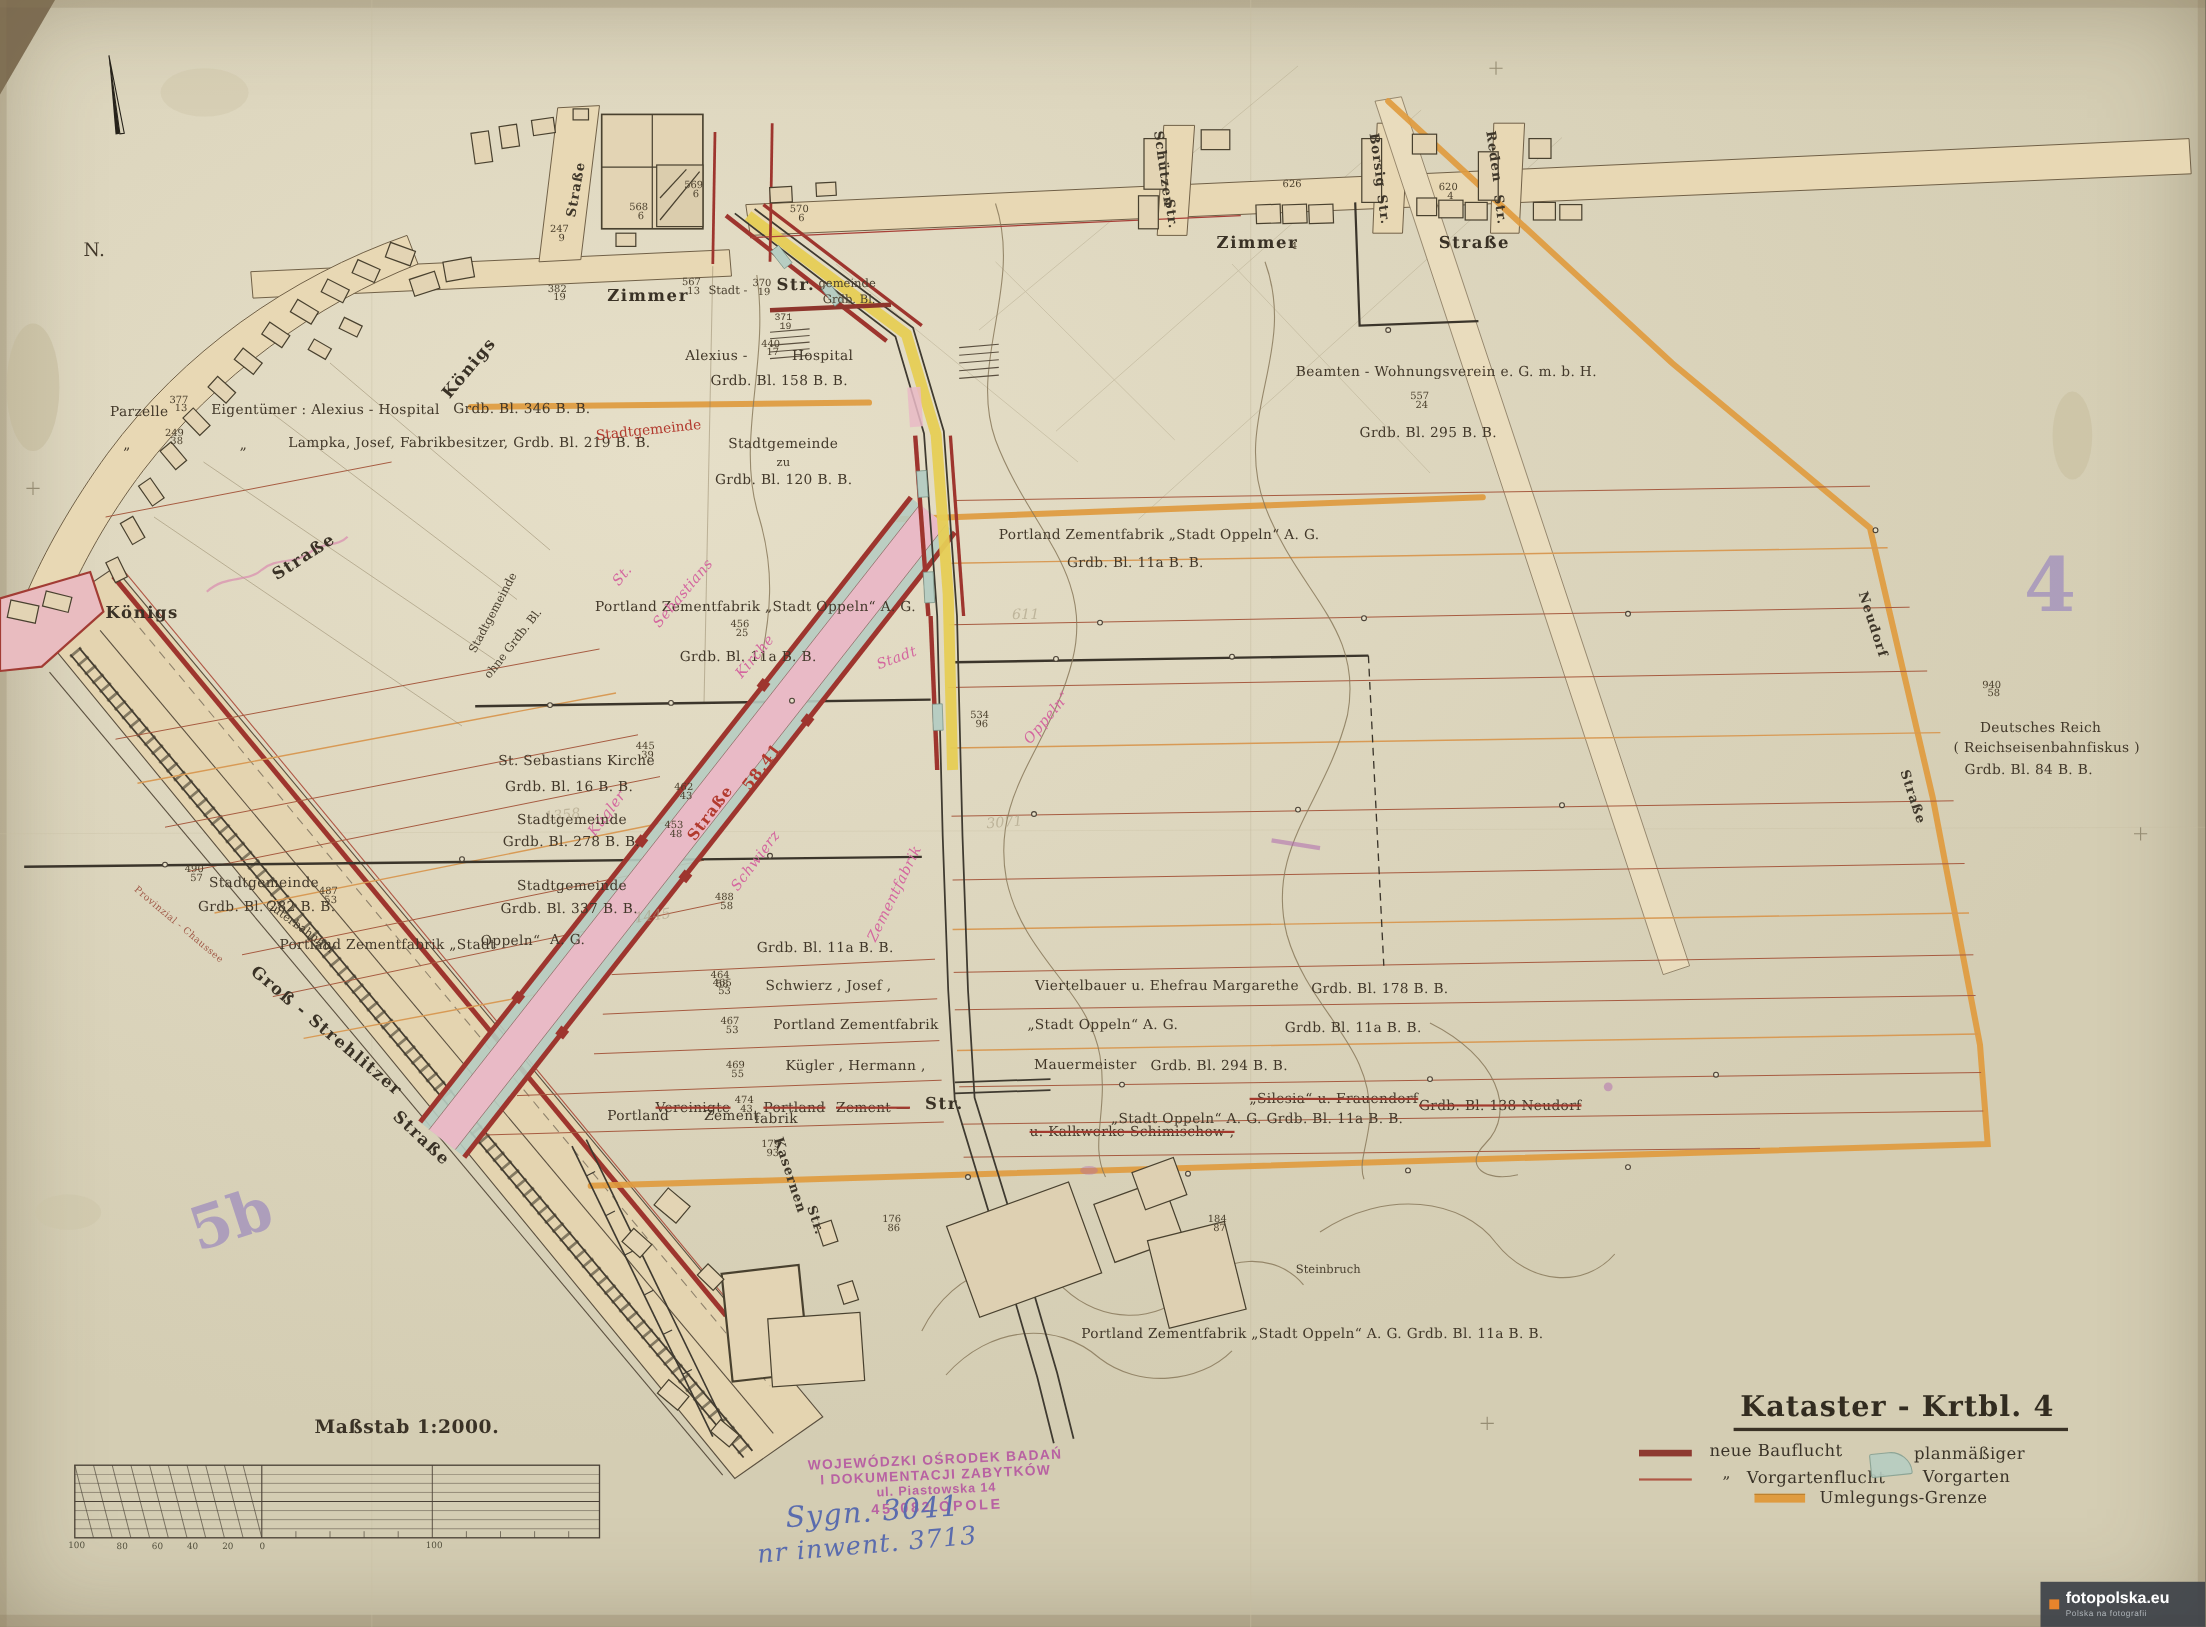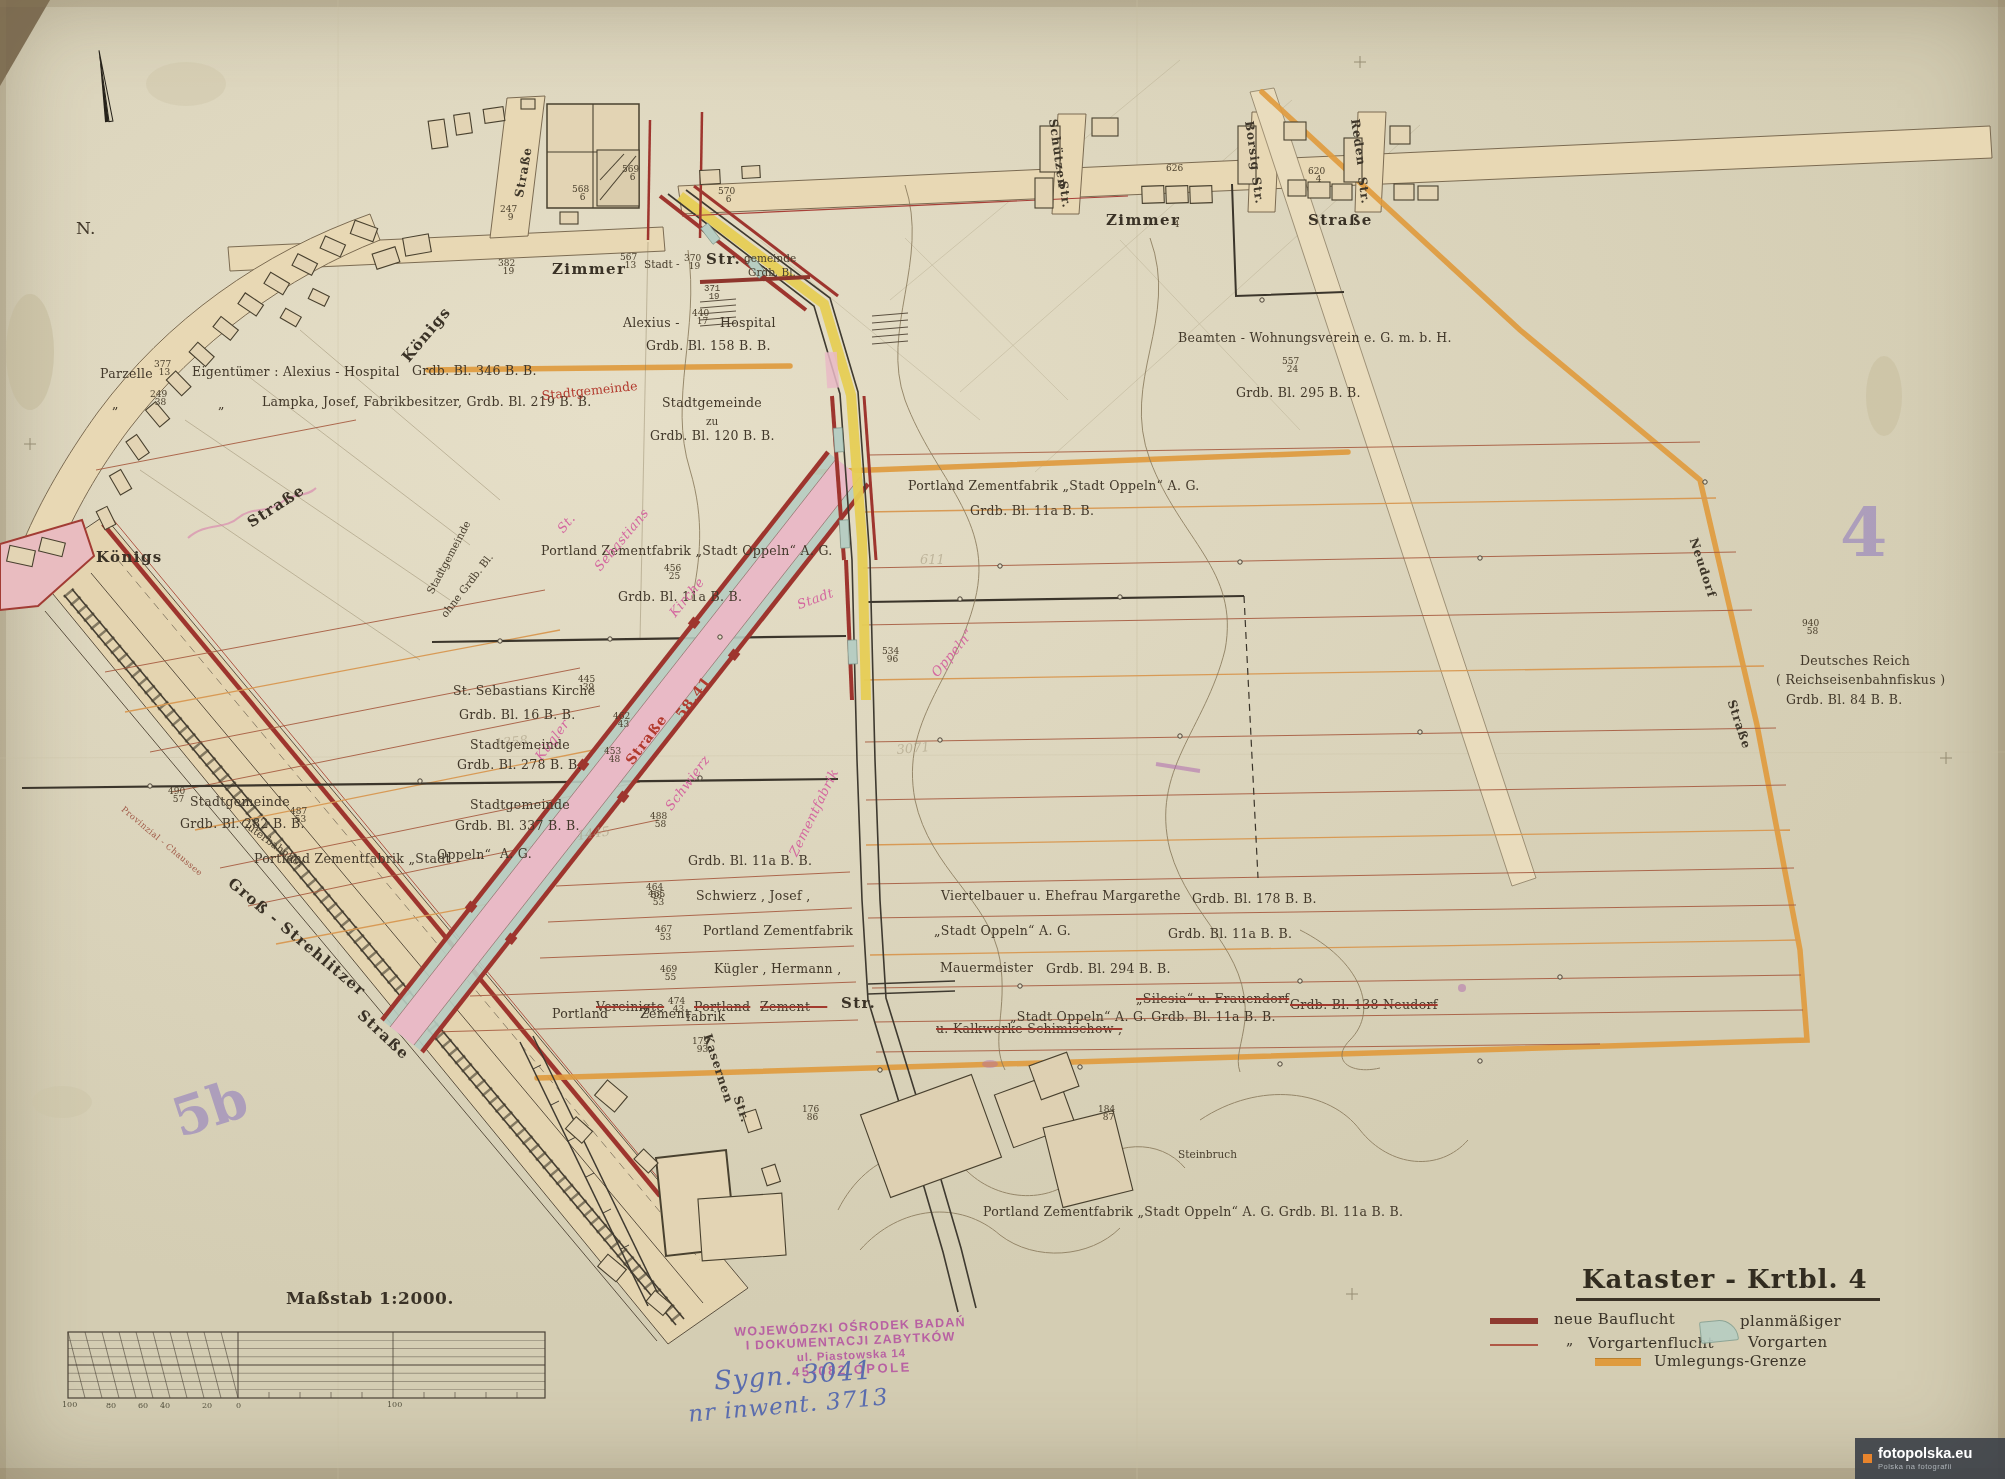--- a/index.html
+++ b/index.html
@@ -604,21 +604,21 @@
       <div class="lbl st" style="left: 366px; top: 1006px; transform: rotate(43deg);">Straße</div>
       <div class="lbl sm" style="left: 246px; top: 816px; transform: rotate(36deg);">Güterbahnhof</div>
       <div class="lbl tn" style="left: 126px; top: 804px; transform: rotate(40deg);">Provinzial - Chaussee</div>
       <div class="lbl ghost" style="left: 494px; top: 736px; transform: rotate(-6deg);">1358</div>
       <div class="lbl ghost" style="left: 576px; top: 828px; transform: rotate(-8deg);">1445</div>
       <div class="lbl ghost" style="left: 920px; top: 552px;">611</div>
       <div class="lbl ghost" style="left: 896px; top: 742px; transform: rotate(-5deg);">3071</div>
       <div class="lbl tick" style="left: 62px; top: 1400px;">100</div>
       <div class="lbl tick" style="left: 106px; top: 1401px;">80</div>
       <div class="lbl tick" style="left: 138px; top: 1401px;">60</div>
-      <div class="lbl tick" style="left: 160px; top: 1401px;">40</div>
+      <div class="lbl tick" style="left: 170px; top: 1401px;">40</div>
       <div class="lbl tick" style="left: 202px; top: 1401px;">20</div>
       <div class="lbl tick" style="left: 236px; top: 1401px;">0</div>
       <div class="lbl tick" style="left: 387px; top: 1400px;">100</div>
       <div class="lbl tick" style="left: 536px; top: 1484px;">200</div>
     </div>
 
 <div class="sheetnum n4">4</div>
 <div class="sheetnum n5b">5b</div>
 
 <div class="kat-title">Kataster - Krtbl. 4</div>

